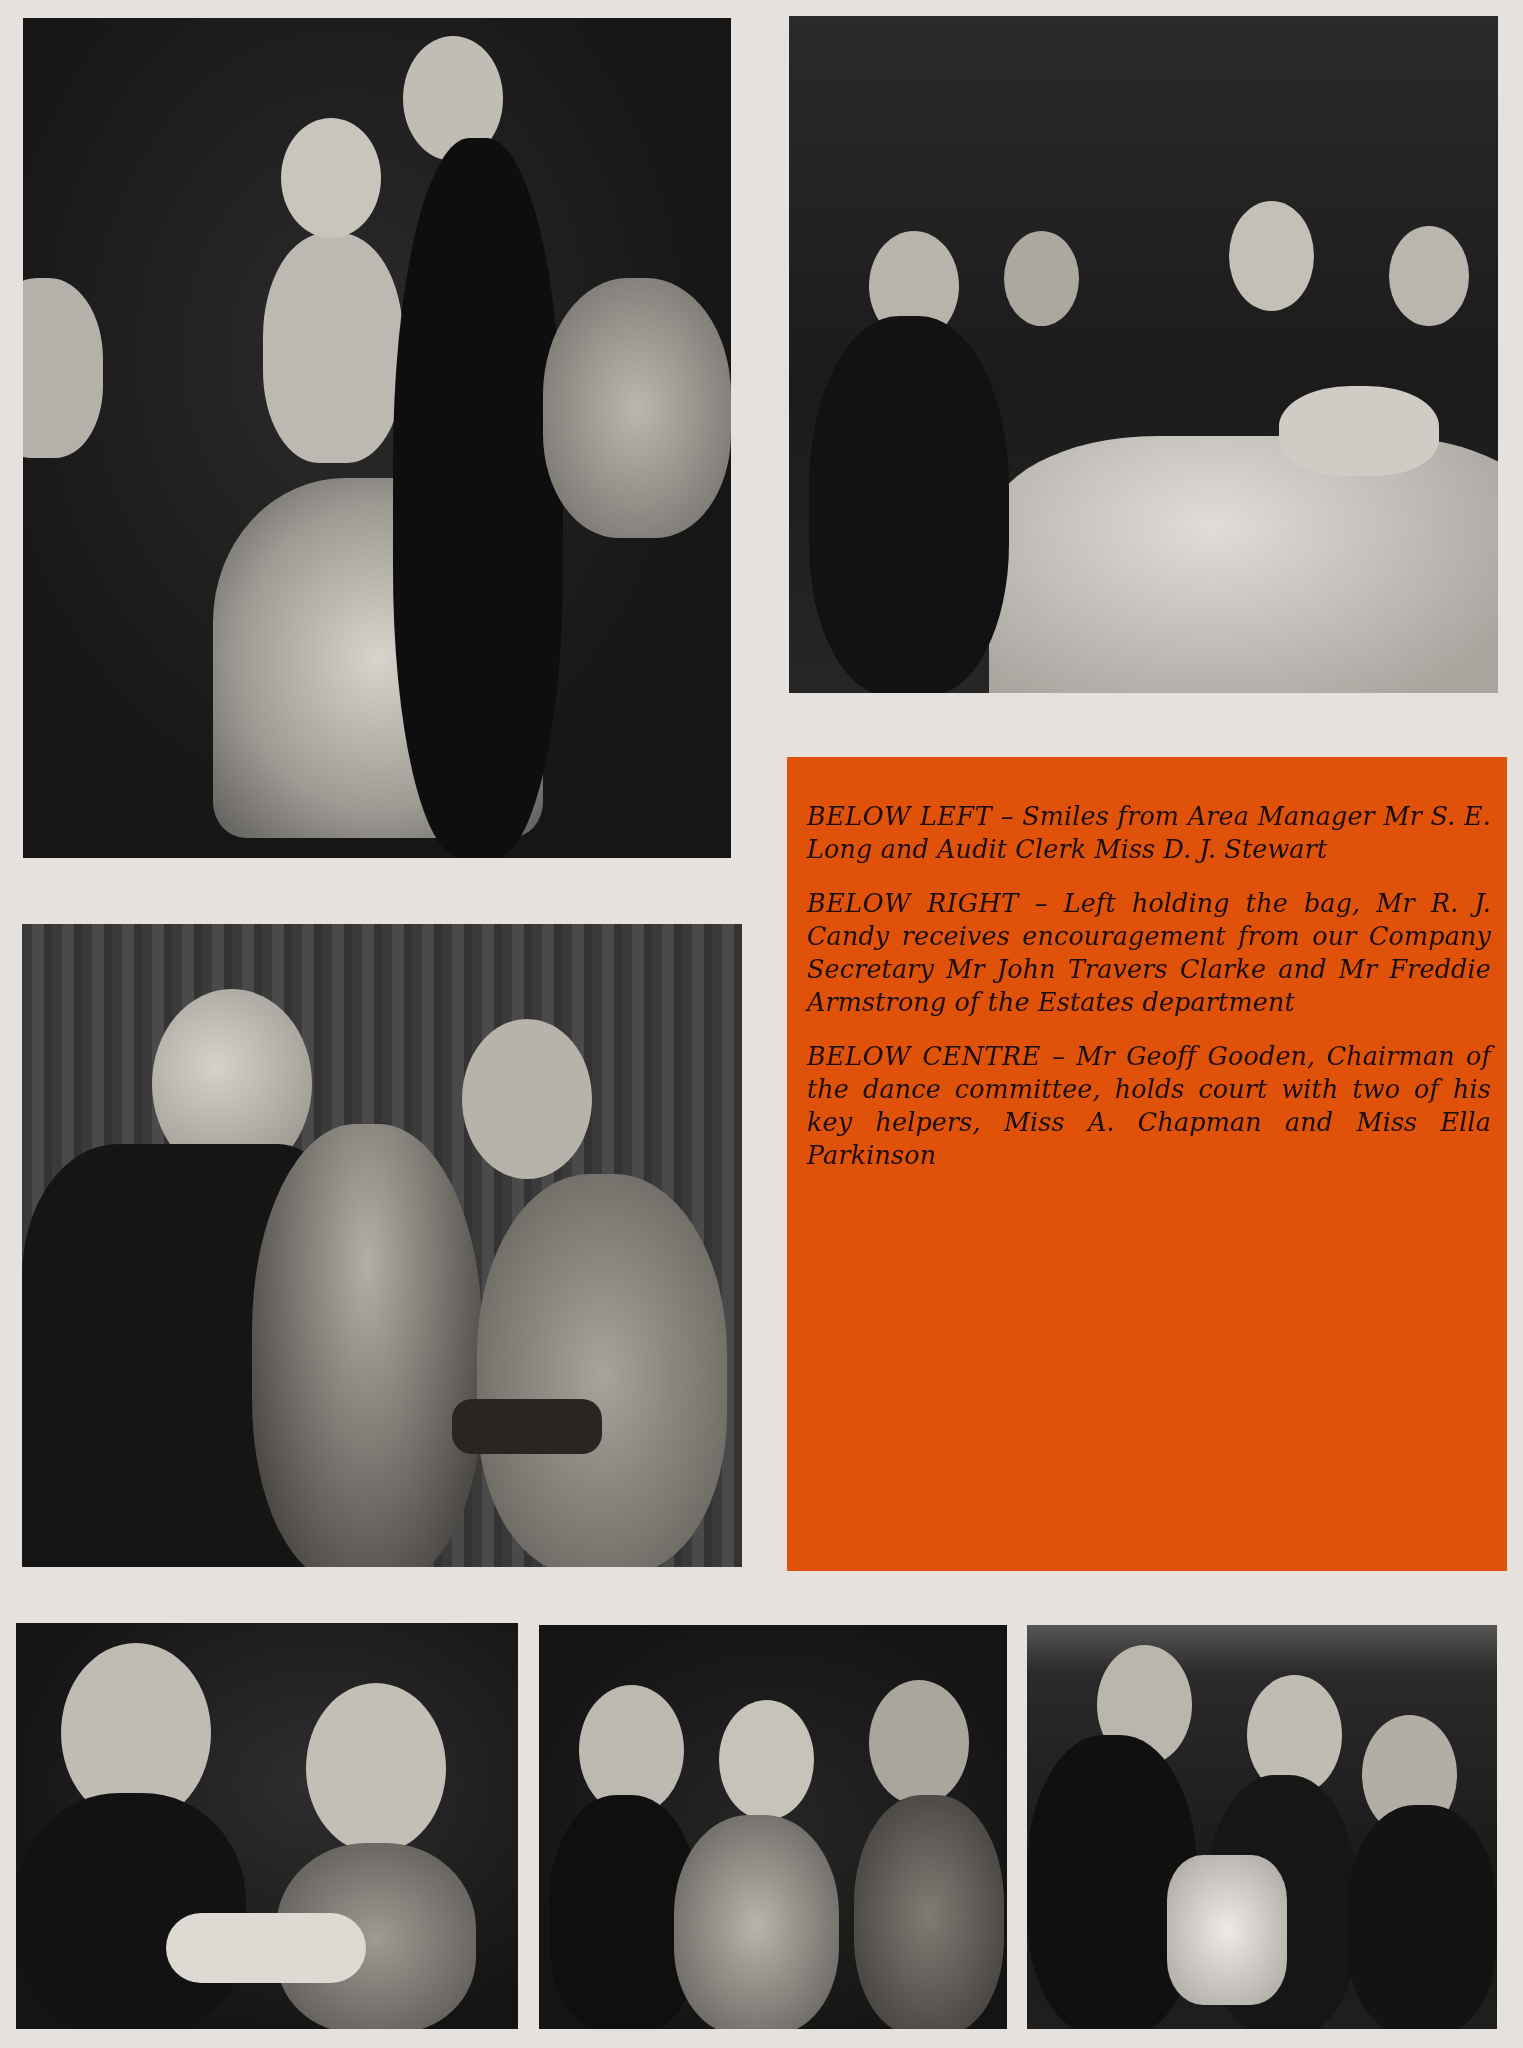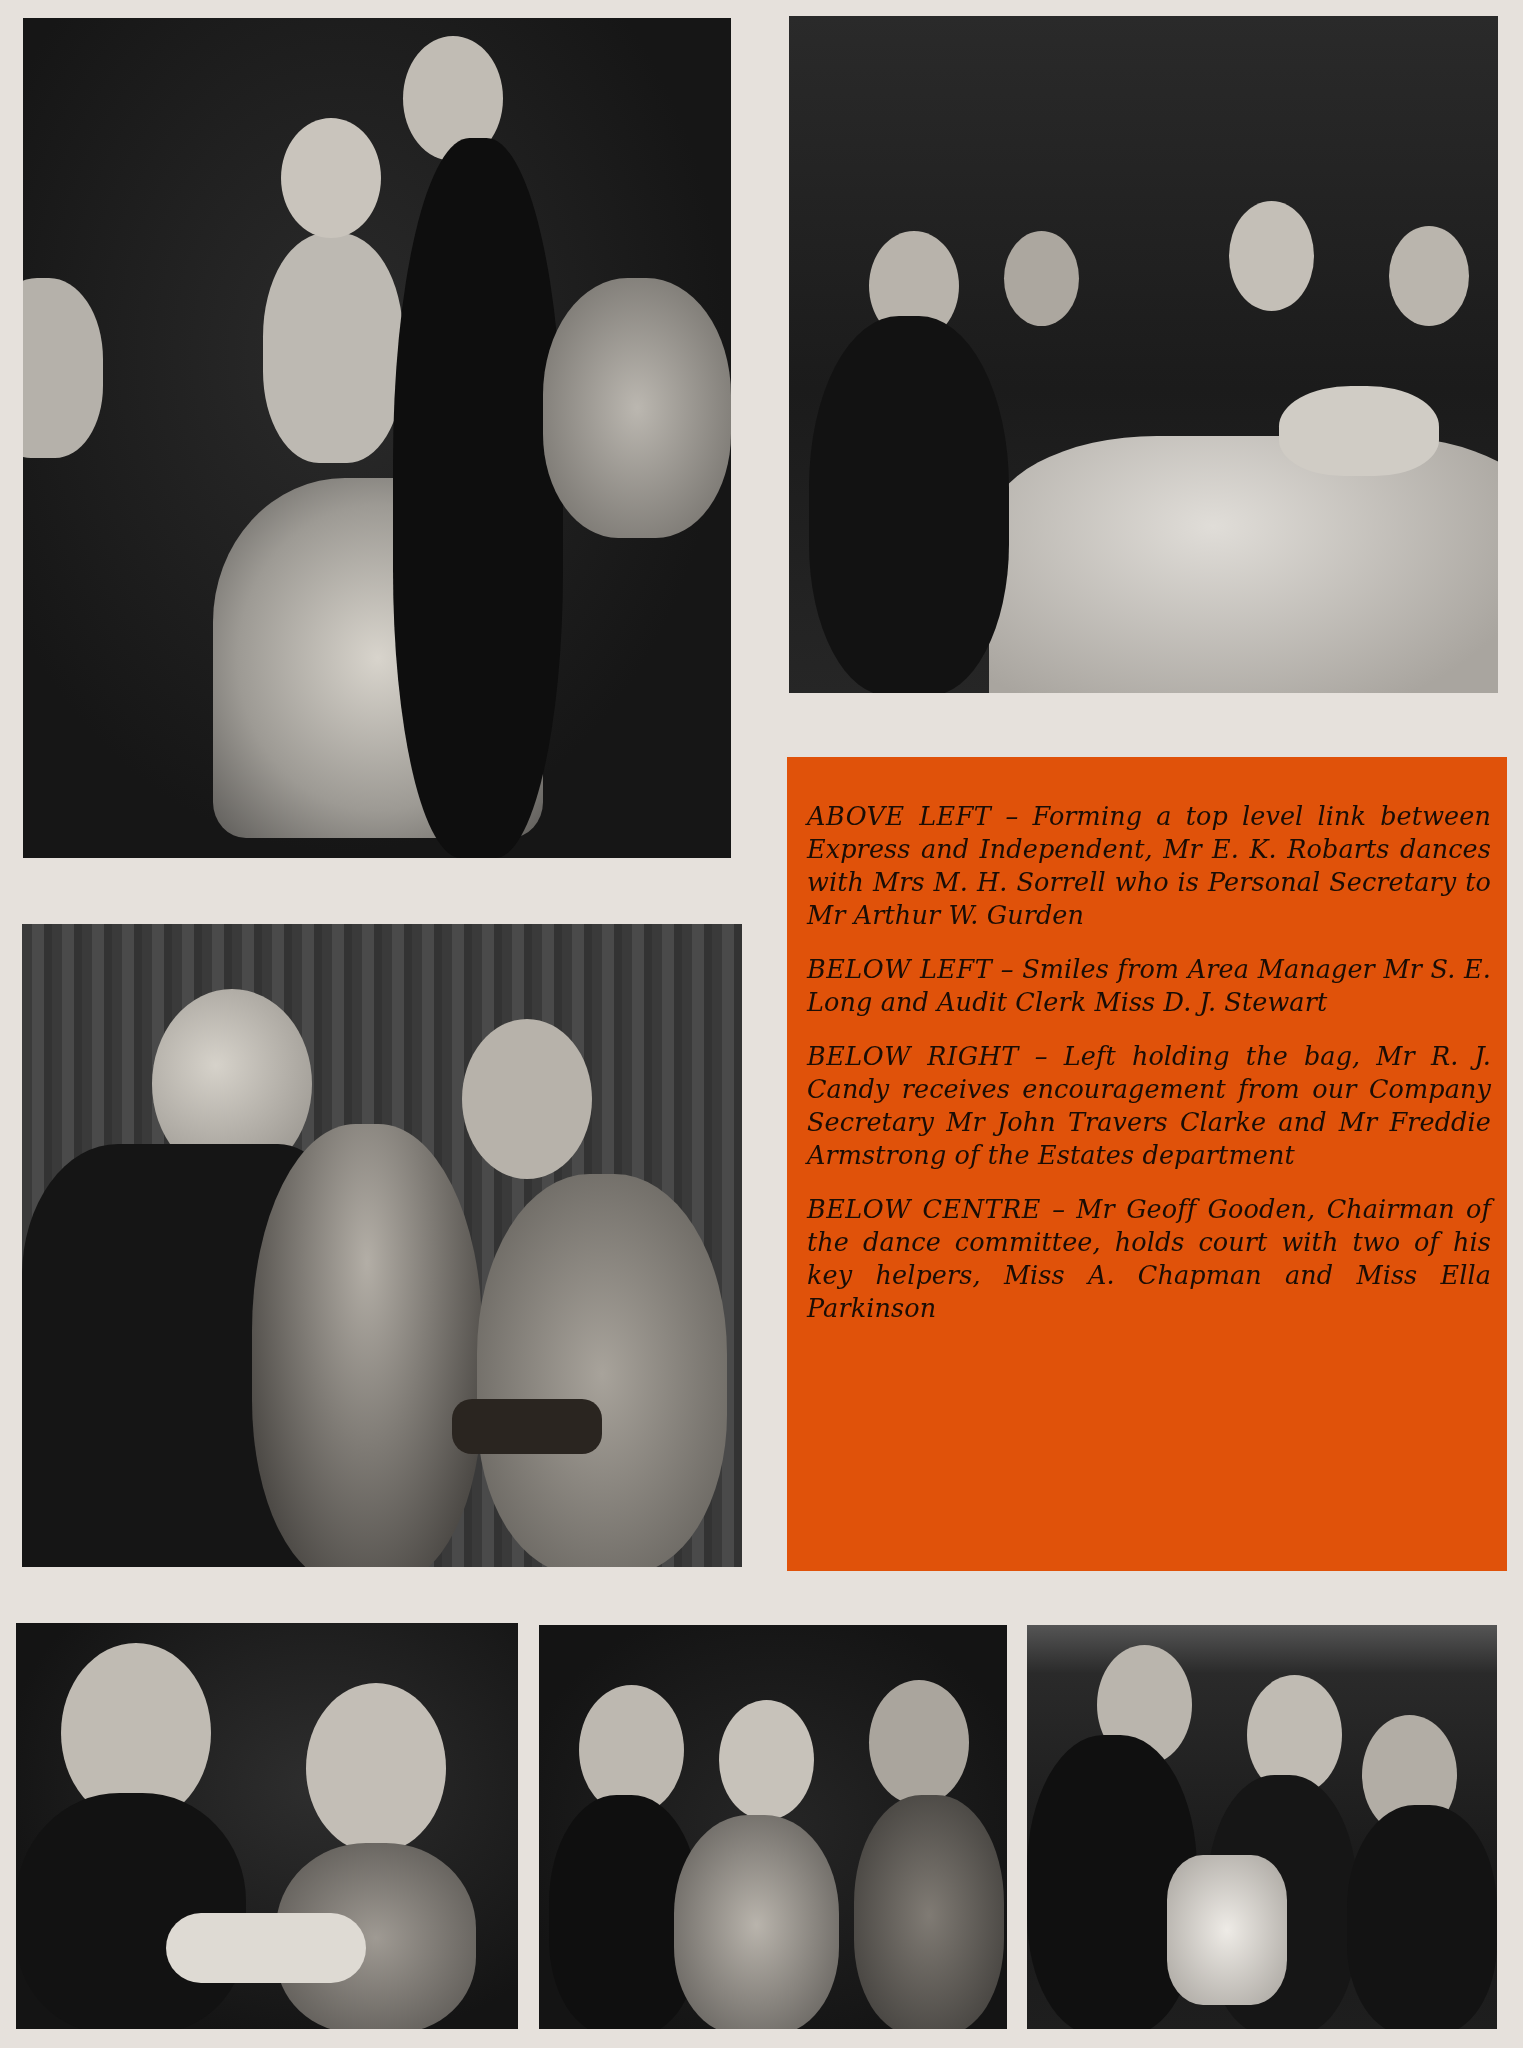--- a/index.html
+++ b/index.html
@@ -115,17 +115,16 @@
   <div class="head" style="left:70px; top:20px; width:95px; height:120px; background:#bab5ad;"></div>
   <div class="fig" style="left:0px; top:110px; width:170px; height:300px; background:#101010;"></div>
   <div class="head" style="left:220px; top:50px; width:95px; height:120px; background:#c0bbb3;"></div>
   <div class="fig" style="left:180px; top:150px; width:150px; height:260px; background:#161616;"></div>
   <div class="head" style="left:335px; top:90px; width:95px; height:120px; background:#b2ada5;"></div>
   <div class="fig" style="left:320px; top:180px; width:150px; height:230px; background:#131313;"></div>
   <div class="fig" style="left:140px; top:230px; width:120px; height:150px; background:radial-gradient(ellipse, #eeebe6, #a7a39d); border-radius:30%;"></div>
 </div>
 
 <div class="caption-box">
-  <p class="caption"><span class="label">ABOVE LEFT</span><span> – </span><span>Forming a top level link between Express and Independent, Mr E. K. Robarts dances with Mrs M. H. Sorrell who is Personal Secretary to Mr Arthur W. Gurden</span></p>
   <p class="caption"><span class="label">BELOW LEFT</span><span> – </span><span>Smiles from Area Manager Mr S. E. Long and Audit Clerk Miss D. J. Stewart</span></p>
   <p class="caption"><span class="label">BELOW RIGHT</span><span> – </span><span>Left holding the bag, Mr R. J. Candy receives encouragement from our Company Secretary Mr John Travers Clarke and Mr Freddie Armstrong of the Estates department</span></p>
   <p class="caption"><span class="label">BELOW CENTRE</span><span> – </span><span>Mr Geoff Gooden, Chairman of the dance committee, holds court with two of his key helpers, Miss A. Chapman and Miss Ella Parkinson</span></p>
 </div>
 
 </body></html>

